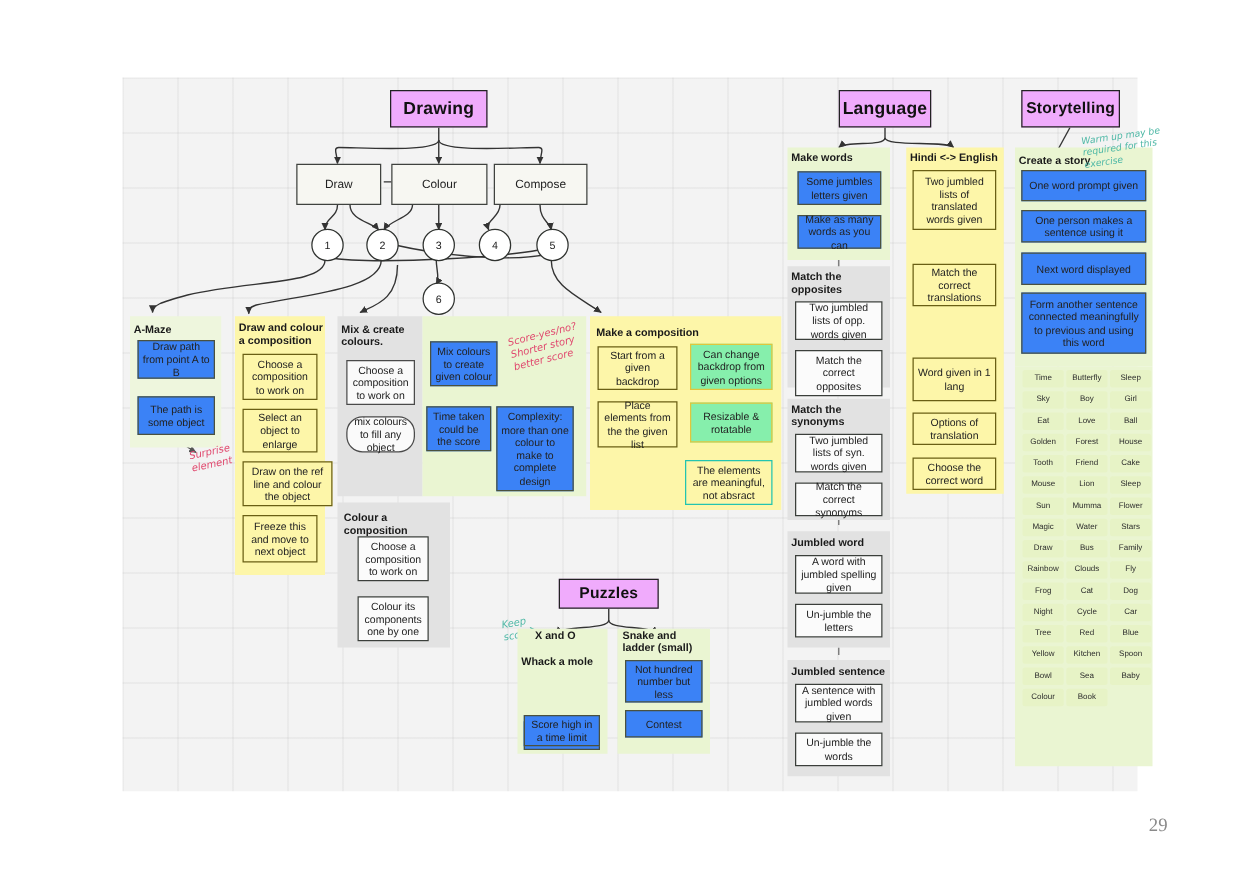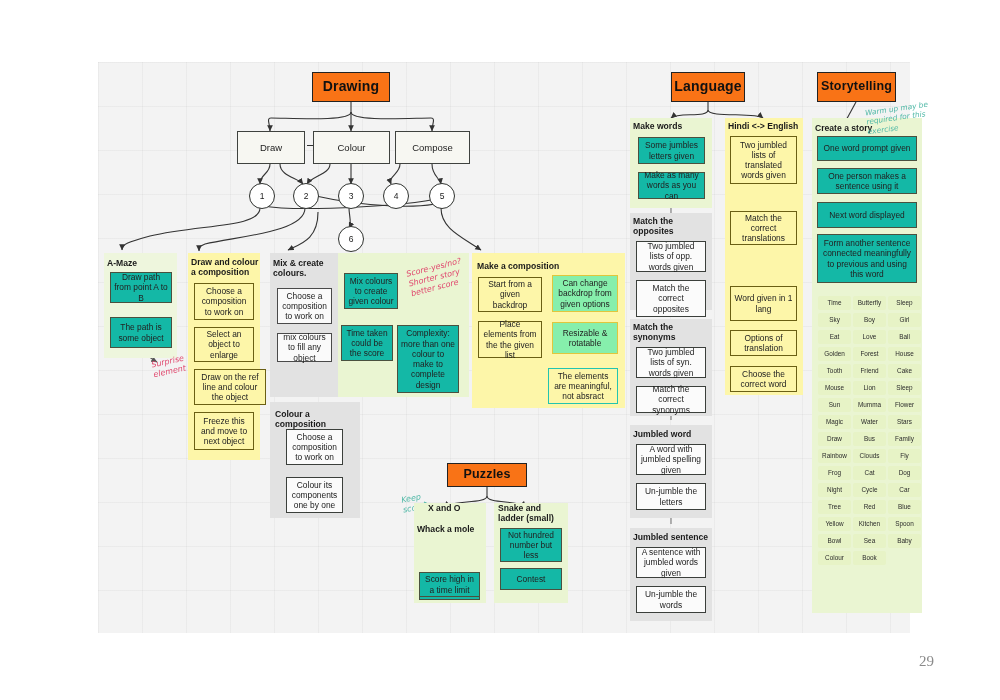--- a/index.html
+++ b/index.html
@@ -18,21 +18,21 @@
   #svgwires{position:absolute;left:0;top:0;width:1000px;height:700px;pointer-events:none;}
 
   
   .node{
     position:absolute;box-sizing:border-box;
     border:1.6px solid #3b3f3b;background:#fbfbf8;
     display:flex;align-items:center;justify-content:center;text-align:center;
     font-size:8.4px;line-height:1.22;color:#222;padding:2px 3px;
   }
   .title-node{
-    background:#f97316;border:1.6px solid #222;
+    background:#f0abfc;border:1.6px solid #222;
     font-size:14px;font-weight:bold;letter-spacing:.2px;color:#111;text-align:center;
   }
   .lane-node{
     background:#f7f7f2;border:1.6px solid #3f423f;font-size:9.5px;
   }
   .circ{
     position:absolute;width:24px;height:24px;border-radius:50%;
     border:1.4px solid #2f322f;background:#fff;
     display:flex;align-items:center;justify-content:center;
     font-size:8.5px;color:#222;
@@ -42,21 +42,21 @@
   .panel{position:absolute;box-sizing:border-box;}
   .panel-green{background:#eef6dd;}
   .panel-yellow{background:#fdf6a9;}
   .panel-grey{background:#e2e2e2;}
   .panel-lgreen{background:#eaf5d2;}
   .panel-hdr{
     position:absolute;font-size:8.6px;font-weight:bold;color:#1a1a1a;
     line-height:1.2;
   }
 
-  .n-green{background:#14b8a6;border-color:#4a513f;}
+  .n-green{background:#3b82f6;border-color:#4a513f;}
   .n-yellow{background:#fdf6a9;border-color:#6a5f14;}
   .n-yellow-lt{background:#86efac;border:1.4px solid #e0c63c;}
   .n-white{background:#fbfbfb;border-color:#3b3f3b;}
   .n-grey{background:#fafafa;border-color:#4a4a4a;}
   .n-teal{background:#fdf6a9;border:1.6px solid #23c4b0;}
 
   
   .anno{
     position:absolute;font-style:italic;font-size:8px;line-height:1.25;
     font-family:"DejaVu Sans",sans-serif;
@@ -195,21 +195,21 @@
 <div class="panel panel-yellow" style="left:188px;top:253px;width:72px;height:207px;"></div>
 <div class="panel-hdr" style="left:191px;top:257px;width:70px;">Draw and colour a composition</div>
 <div class="node n-yellow" style="left:194px;top:283px;width:60px;height:37px;">Choose a composition to work on</div>
 <div class="node n-yellow" style="left:194px;top:327px;width:60px;height:35px;">Select an object to enlarge</div>
 <div class="node n-yellow" style="left:194px;top:369px;width:72px;height:36px;">Draw on the ref line and colour the object</div>
 <div class="node n-yellow" style="left:194px;top:412px;width:60px;height:38px;">Freeze this and move to next object</div>
 
 <div class="panel panel-grey" style="left:270px;top:253px;width:68px;height:144px;"></div>
 <div class="panel-hdr" style="left:273px;top:258px;width:64px;">Mix &amp; create colours.</div>
 <div class="node n-grey" style="left:277px;top:288px;width:55px;height:36px;">Choose a composition to work on</div>
-<div class="node n-grey" style="left:277px;top:333px;width:55px;height:29px;">mix colours to fill any object</div>
+<div class="node n-grey" style="left:277px;top:333px;width:55px;height:29px;border-radius:13px;">mix colours to fill any object</div>
 
 <div class="panel panel-lgreen" style="left:338px;top:253px;width:131px;height:144px;"></div>
 <div class="anno anno-pink" style="left:408px;top:262px;width:62px;transform:rotate(-14deg);">Score-yes/no? Shorter story better score</div>
 <div class="node n-green" style="left:344px;top:273px;width:54px;height:36px;">Mix colours to create given colour</div>
 <div class="node n-green" style="left:341px;top:325px;width:52px;height:36px;">Time taken could be the score</div>
 <div class="node n-green" style="left:397px;top:325px;width:62px;height:68px;">Complexity: more than one colour to make to complete design</div>
 
 <div class="panel panel-grey" style="left:270px;top:402px;width:90px;height:116px;"></div>
 <div class="panel-hdr" style="left:275px;top:409px;width:86px;">Colour a composition</div>
 <div class="node n-white" style="left:286px;top:429px;width:57px;height:36px;">Choose a composition to work on</div>

